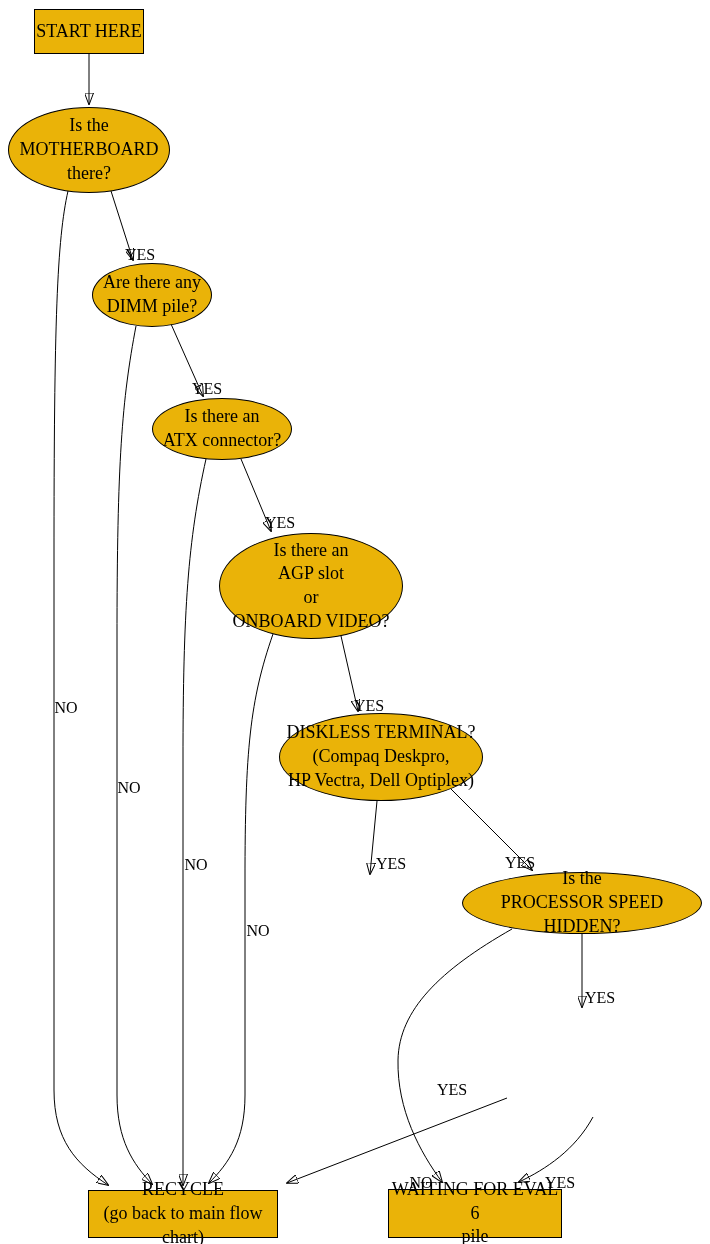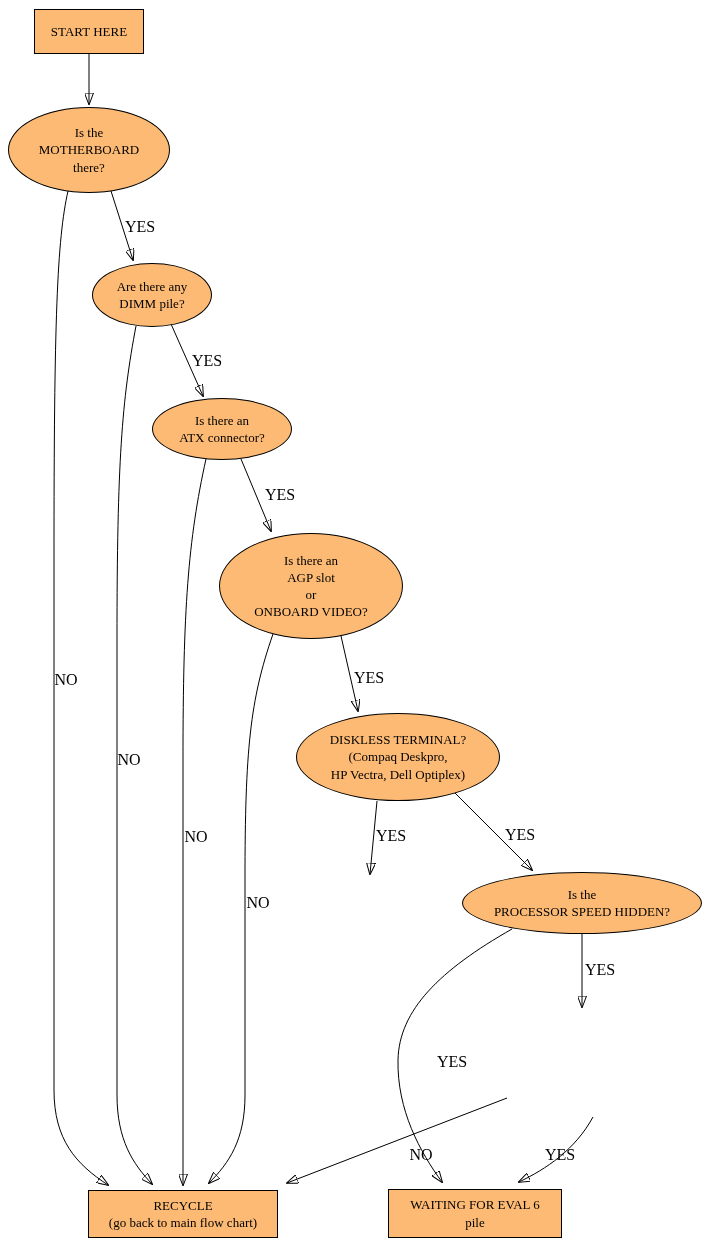--- a/index.html
+++ b/index.html
@@ -23,31 +23,32 @@
     stroke-width: 1;
   }
   .node {
     position: absolute;
     box-sizing: border-box;
     display: flex;
     align-items: center;
     justify-content: center;
     text-align: center;
     white-space: pre-line;
-    font-size: 13px;
+    font-size: 18px;
     line-height: 1.32;
-    background: #fdba74;
+    background: #eab308;
     border: 1px solid #000000;
   }
   .node.ellipse { border-radius: 50%; }
   .edge-label {
     position: absolute;
     transform: translate(-50%, -50%);
     font-size: 16px;
     white-space: nowrap;
+    margin-top: 28px;
   }
 </style>
 </head>
 <body>
 
 <div class="canvas">
 
   <svg class="edges" viewBox="0 0 710 1244" xmlns="http://www.w3.org/2000/svg">
     <defs>
       <marker id="arrow" markerWidth="12" markerHeight="9" refX="11" refY="4.5" orient="auto" markerUnits="userSpaceOnUse">
@@ -81,21 +82,21 @@
 DIMM pile?</div>
 
   <div class="node ellipse" style="left:152px; top:398px; width:140px; height:62px;">Is there an
 ATX connector?</div>
 
   <div class="node ellipse" style="left:219px; top:533px; width:184px; height:106px;">Is there an
 AGP slot
 or
 ONBOARD VIDEO?</div>
 
-  <div class="node ellipse" style="left:296px; top:713px; width:204px; height:88px;">DISKLESS TERMINAL?
+  <div class="node ellipse" style="left:279px; top:713px; width:204px; height:88px;">DISKLESS TERMINAL?
 (Compaq Deskpro,
 HP Vectra, Dell Optiplex)</div>
 
 
   <div class="node ellipse" style="left:462px; top:872px; width:240px; height:62px;">Is the
 PROCESSOR SPEED HIDDEN?</div>
 
 
   <div class="node box" style="left:88px; top:1190px; width:190px; height:48px;">RECYCLE
 (go back to main flow chart)</div>

